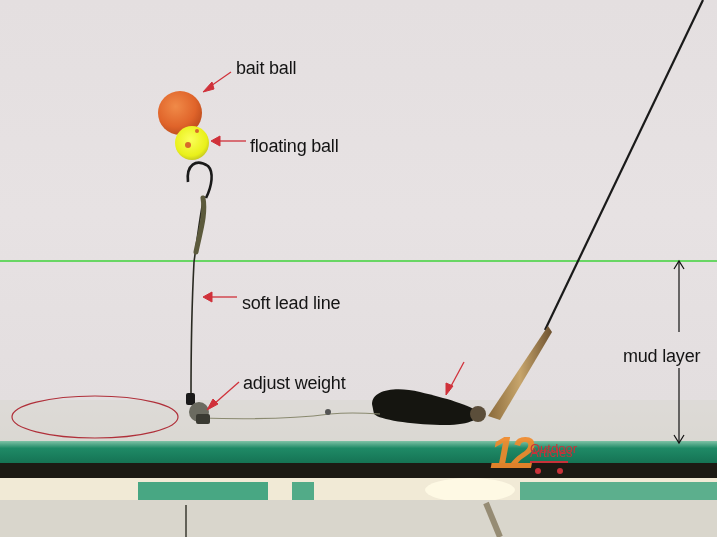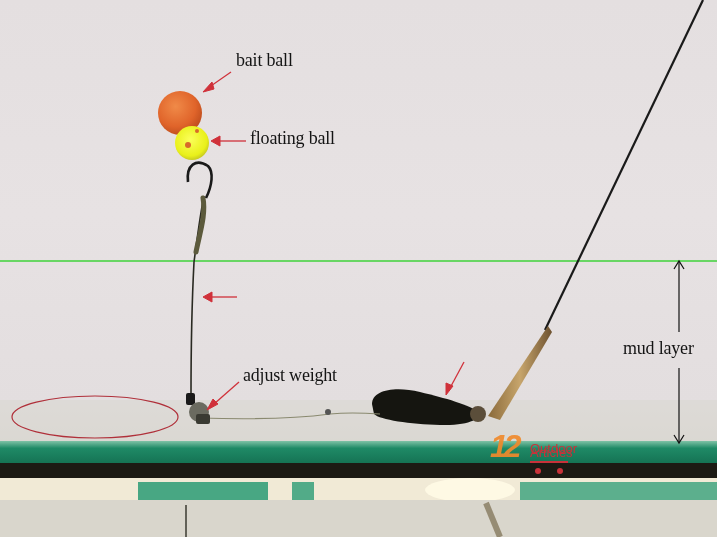--- a/index.html
+++ b/index.html
@@ -1,22 +1,22 @@
 <!DOCTYPE html>
 <html><head>
   <meta charset="utf-8">
   <style>
     html, body { margin: 0; padding: 0; }
     body { width: 717px; height: 537px; overflow: hidden; background: #e6e1e2; font-family: "Liberation Sans", "DejaVu Sans", sans-serif; }
     .scene { position: relative; width: 717px; height: 537px; overflow: hidden;
       background: linear-gradient(180deg, #e4dfe0 0%, #e7e2e3 40%, #e3dedf 75%, #dcd9d6 82%, #e0ddd8 100%); }
     .layer { position: absolute; left: 0; top: 0; }
-    .label { position: absolute; color: #141414; font-size: 18px; white-space: nowrap; font-family: Liberation Serif, serif; letter-spacing: -0.2px; }
+    .label { position: absolute; color: #141414; font-size: 18px; white-space: nowrap; font-family: Liberation Sans, sans-serif; letter-spacing: -0.2px; margin-top: 8px; }
     .logo { position: absolute; left: 490px; top: 428px; width: 170px; height: 54px; }
-    .logo .num { position: absolute; left: 0; top: 0; font-size: 32px; font-style: italic; color: #f08a2c; font-weight: bold; letter-spacing: -4px; opacity: 0.92; }
+    .logo .num { position: absolute; left: 0; top: 0; font-size: 44px; font-style: italic; color: #f08a2c; font-weight: bold; letter-spacing: -4px; opacity: 0.92; }
     .logo .word1, .logo .word2 { position: absolute; left: 40px; font-size: 13px; color: #c8323a; font-family: "Liberation Sans", sans-serif; line-height: 13px; }
     .logo .word1 { top: 6px; margin-top: 8px; }
     .logo .word2 { top: 18px; }
     .logo .shop { position: absolute; left: 78px; top: -2px; font-size: 40px; color: transparent; -webkit-text-stroke: 1.3px #ea8c30; font-family: "Liberation Sans", sans-serif; letter-spacing: -1px; }
   </style>
 </head>
 <body>
 
 <div class="scene">
 
@@ -104,20 +104,21 @@
     <g stroke="#111" stroke-width="1.2" fill="none">
       <line x1="679" y1="262" x2="679" y2="332"></line>
       <line x1="679" y1="368" x2="679" y2="442"></line>
       <polyline points="674,269 679,261 684,269"></polyline>
       <polyline points="674,435 679,443 684,435"></polyline>
     </g>
   </svg>
 
   <span class="label" style="left:236px; top:50px;">bait ball</span>
   <span class="label" style="left:250px; top:128px;">floating ball</span>
+  <span class="label" style="left:242px; top:285px;">soft lead line</span>
   <span class="label" style="left:243px; top:365px;">adjust weight</span>
   <span class="label" style="left:623px; top:338px;">mud layer</span>
 
   <div class="logo">
     <span class="num">12</span>
     <span class="word1">Outdoor</span>
     <span class="word2">Articles</span>
     <svg style="position:absolute;left:40px;top:32px;" width="40" height="16">
       <line x1="0" y1="2" x2="38" y2="2" stroke="#c8323a" stroke-width="2"></line>
       <circle cx="8" cy="11" r="3" fill="#c8323a"></circle>

